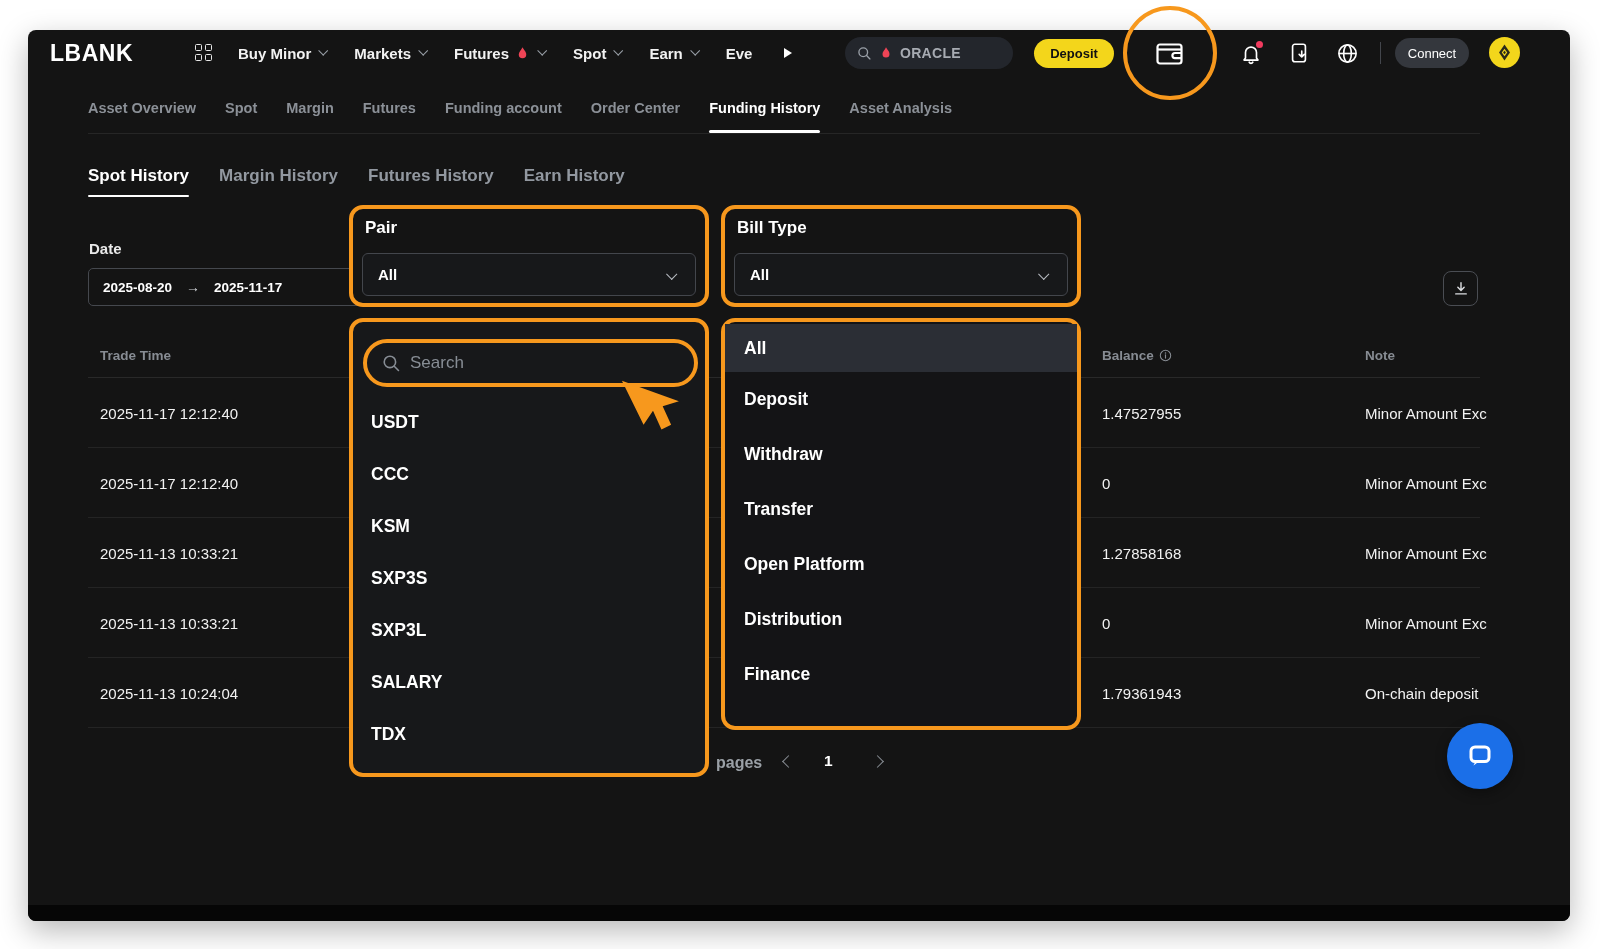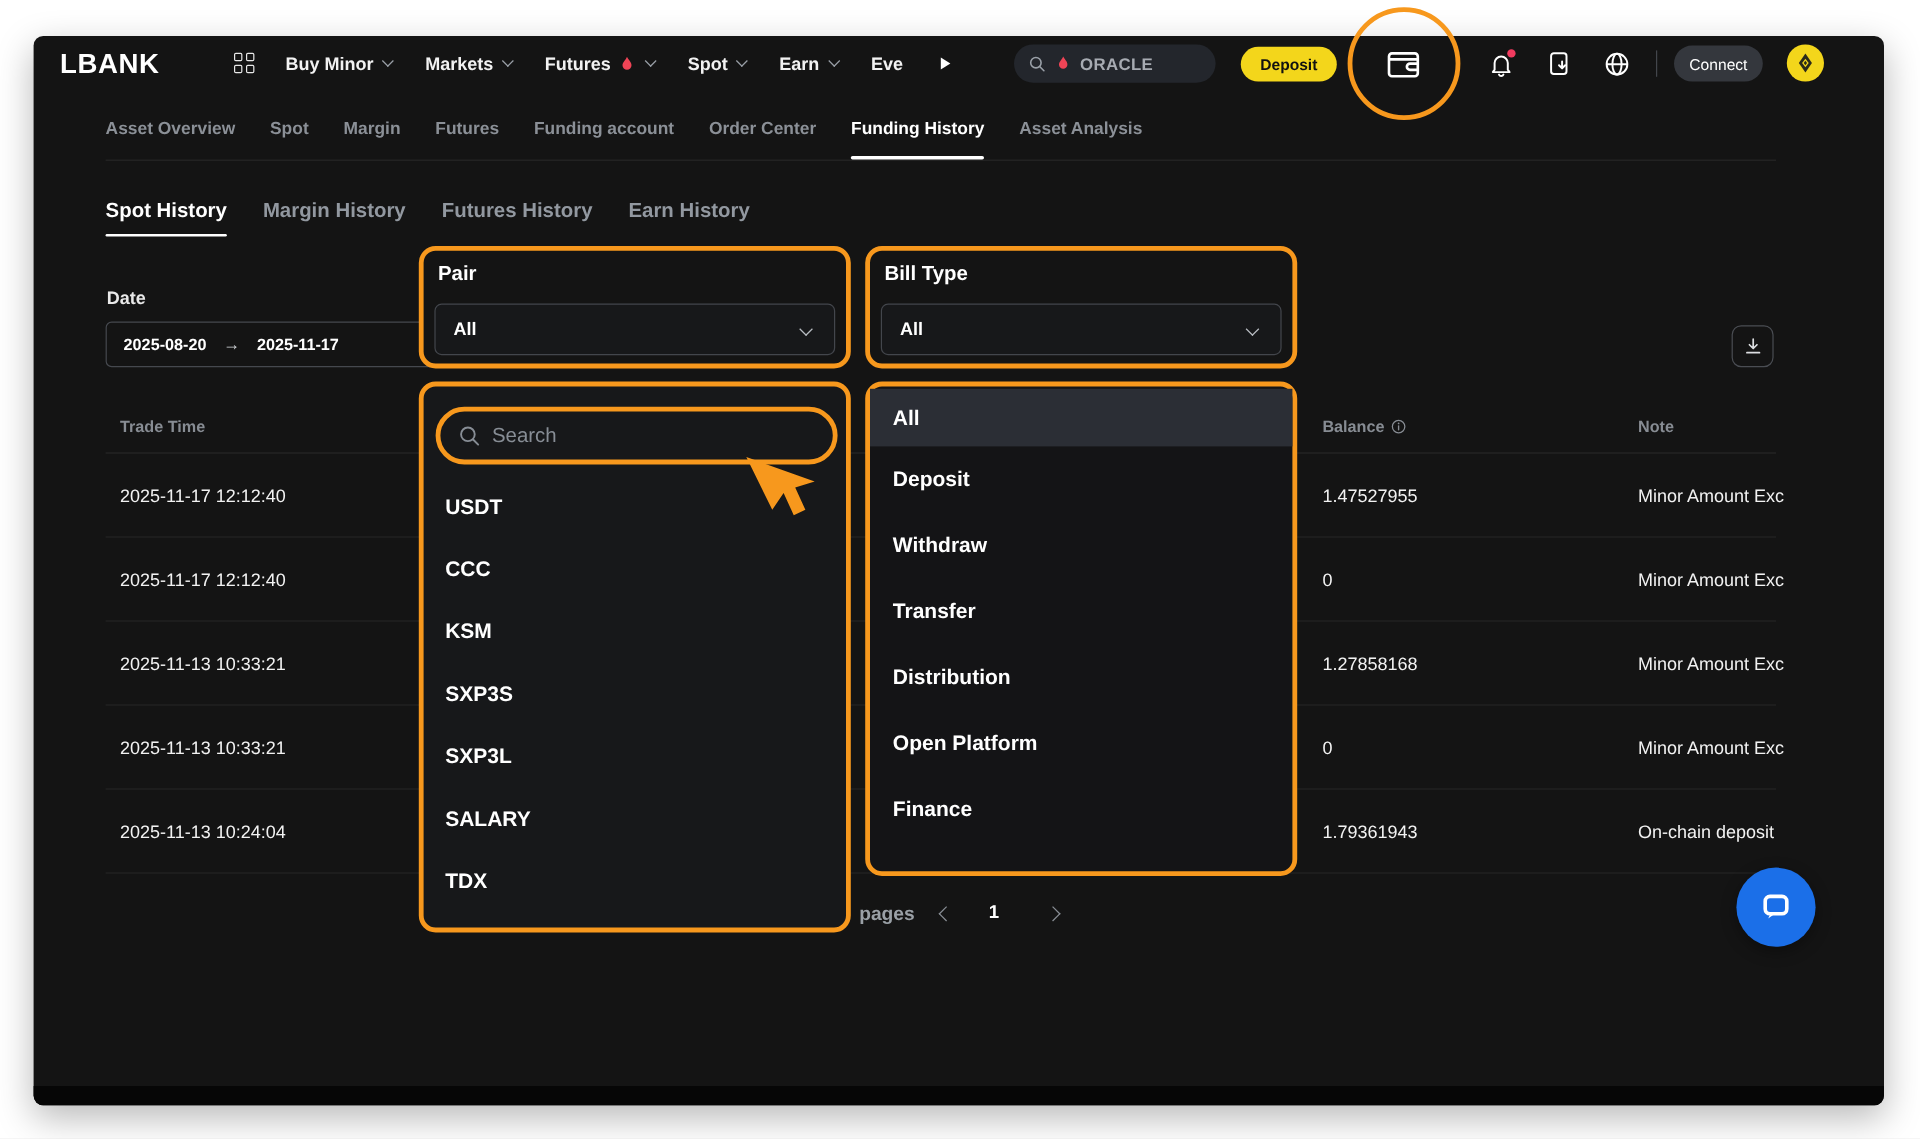--- a/index.html
+++ b/index.html
@@ -333,22 +333,22 @@
     <div class="opt">TDX</div>
   </div>
 </div>
 
 <div class="o-panel bill-menu">
   <div class="bill-list">
     <div class="bill-opt selected">All</div>
     <div class="bill-opt">Deposit</div>
     <div class="bill-opt">Withdraw</div>
     <div class="bill-opt">Transfer</div>
+    <div class="bill-opt">Open Platform</div>
     <div class="bill-opt">Distribution</div>
-    <div class="bill-opt">Open Platform</div>
     <div class="bill-opt">Finance</div>
   </div>
 </div>
 
 <div class="wallet-ring"></div>
 
 <svg class="cursor-arrow" width="82" height="82" viewBox="0 0 40 40">
   <g transform="rotate(-42 20 20)">
     <path d="M14 4 L28 30 L20.5 26.5 L17.5 36 L12.5 34.5 L15.5 25 L7.5 27 Z" fill="#F7981D"></path>
   </g>

